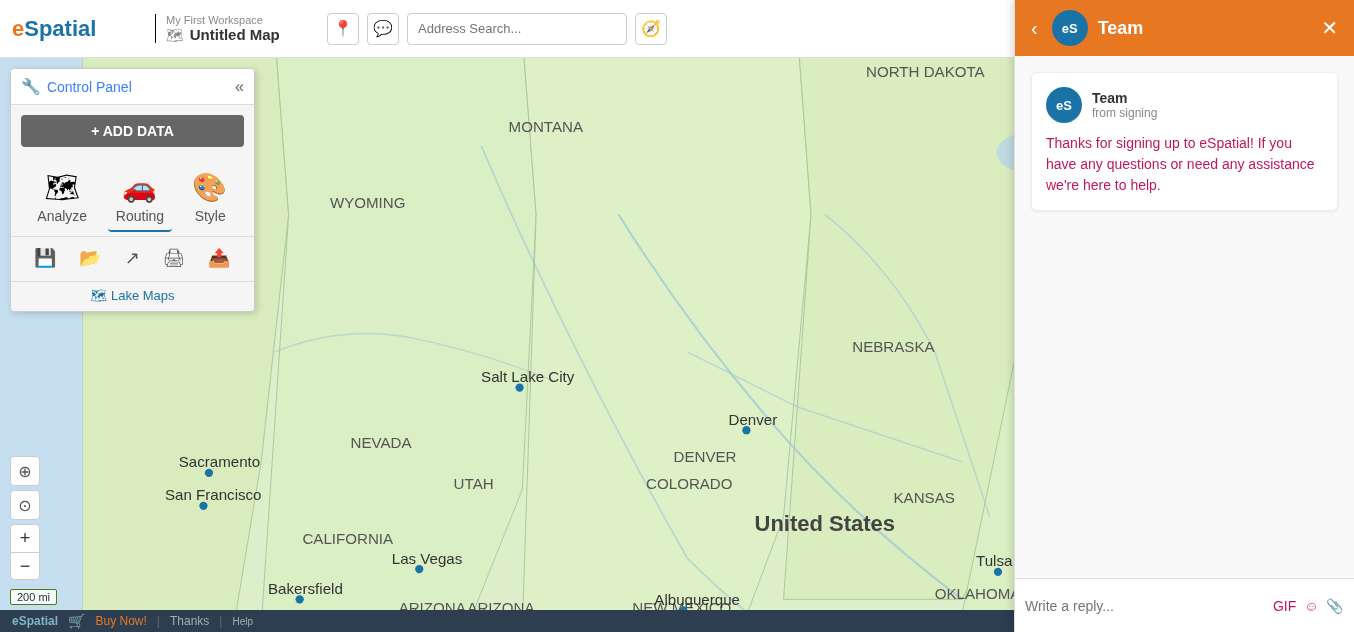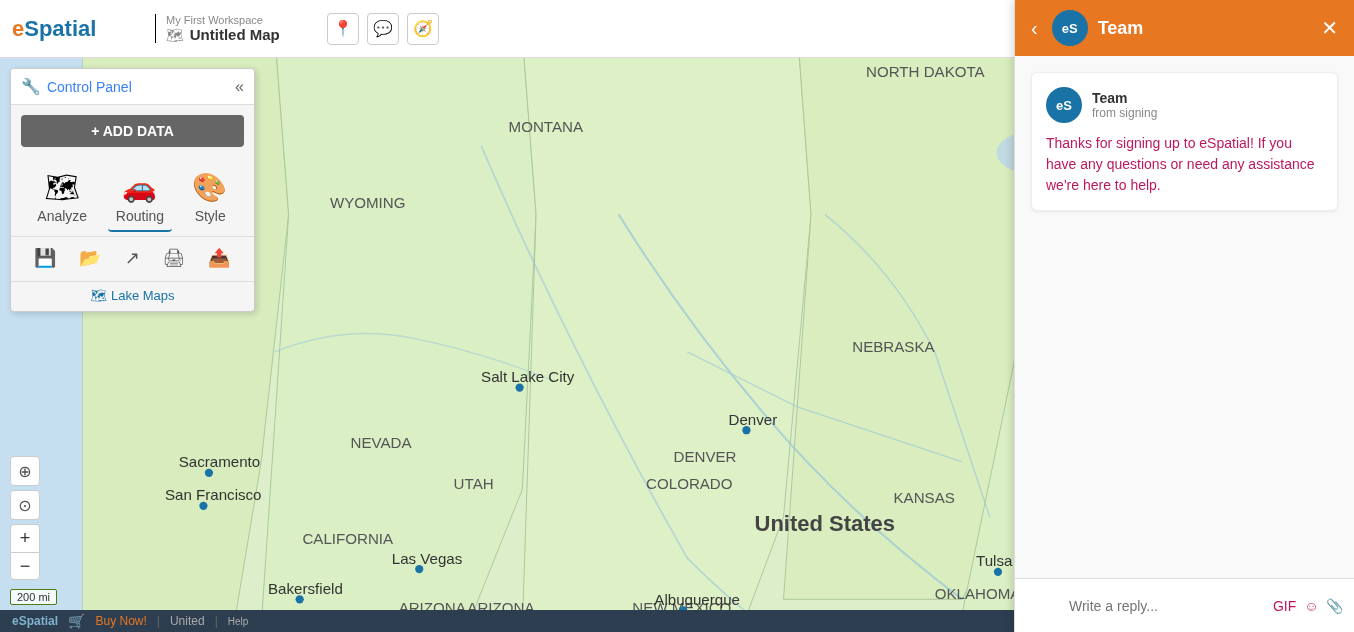--- a/index.html
+++ b/index.html
@@ -184,21 +184,21 @@
     }
     #msg-sender-info { display: flex; flex-direction: column; }
     #msg-sender-name { font-size: 14px; font-weight: bold; color: #333; }
     #msg-sender-from { font-size: 12px; color: #888; }
     #msg-text { font-size: 14px; color: #be185d; line-height: 1.5; }
     #chat-input-area {
       height: 54px; border-top: 1px solid #ddd; background: #fff;
       display: flex; align-items: center; padding: 0 10px; gap: 8px;
     }
     #chat-reply-input {
-      flex: 1; border: none; outline: none; font-size: 14px; color: #999; margin-left: 44px;
+      flex: 1; border: none; outline: none; font-size: 14px; color: #999;
     }
     #chat-gif-btn, #chat-emoji-btn, #chat-attach-btn {
       background: none; border: none; cursor: pointer; color: #be185d; font-size: 14px;
     }
 
     
     #footer {
       position: absolute; bottom: 0; left: 0; right: 0; height: 22px;
       background: #2c3e50; display: flex; align-items: center;
       padding: 0 12px; gap: 10px; z-index: 100;
@@ -233,20 +233,21 @@
   <div id="workspace-area">
     <span id="workspace-label">My First Workspace</span>
     <div id="map-title-area">
       <span id="map-icon">🗺</span>
       <span id="map-title">Untitled Map</span>
     </div>
   </div>
   <div id="toolbar-area">
     <button id="location-btn">📍</button>
     <button id="chat-btn">💬</button>
+    <input id="search-input-field" type="text" placeholder="Address Search..." style="">
     <button id="nav-btn">🧭</button>
   </div>
   <div id="header-right">
     <button id="btn-signin">Sign In</button>
     <button id="btn-plans">Plans</button>
     <button id="btn-new-map">New Map</button>
   </div>
 </div>
 
 <div id="map-container">
@@ -449,20 +450,20 @@
     <button id="chat-emoji-btn">☺</button>
     <button id="chat-attach-btn">📎</button>
   </div>
 </div>
 
 <div id="footer">
   <span id="footer-brand">eSpatial</span>
   <span id="footer-cart">🛒</span>
   <span id="footer-buy">Buy Now!</span>
   <span id="footer-sep1">|</span>
-  <span id="footer-pricing">United</span>
+  <span id="footer-pricing">Thanks</span>
   <span id="footer-sep2">|</span>
   <span id="footer-help">Help</span>
   <button id="footer-minimize">
     <span>✕</span>
     <span>Minimize</span>
   </button>
 </div>
 
 </body></html>

